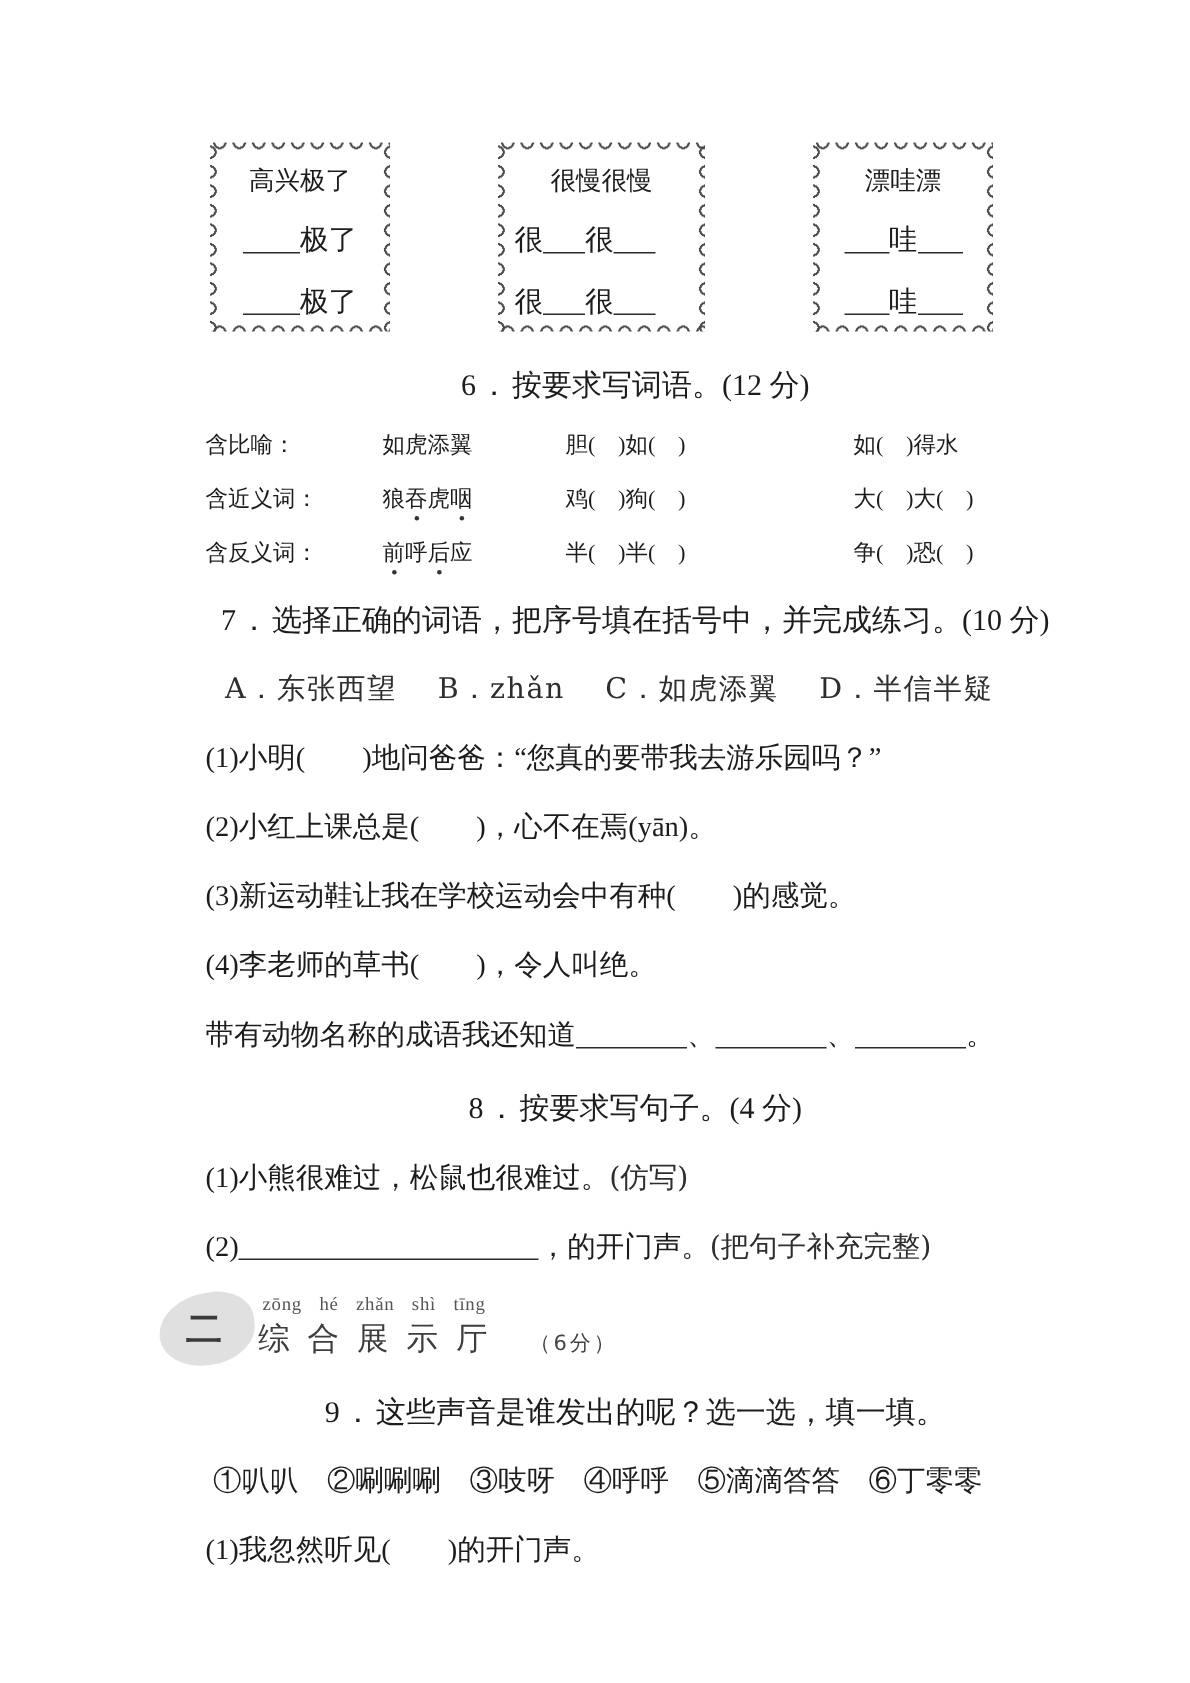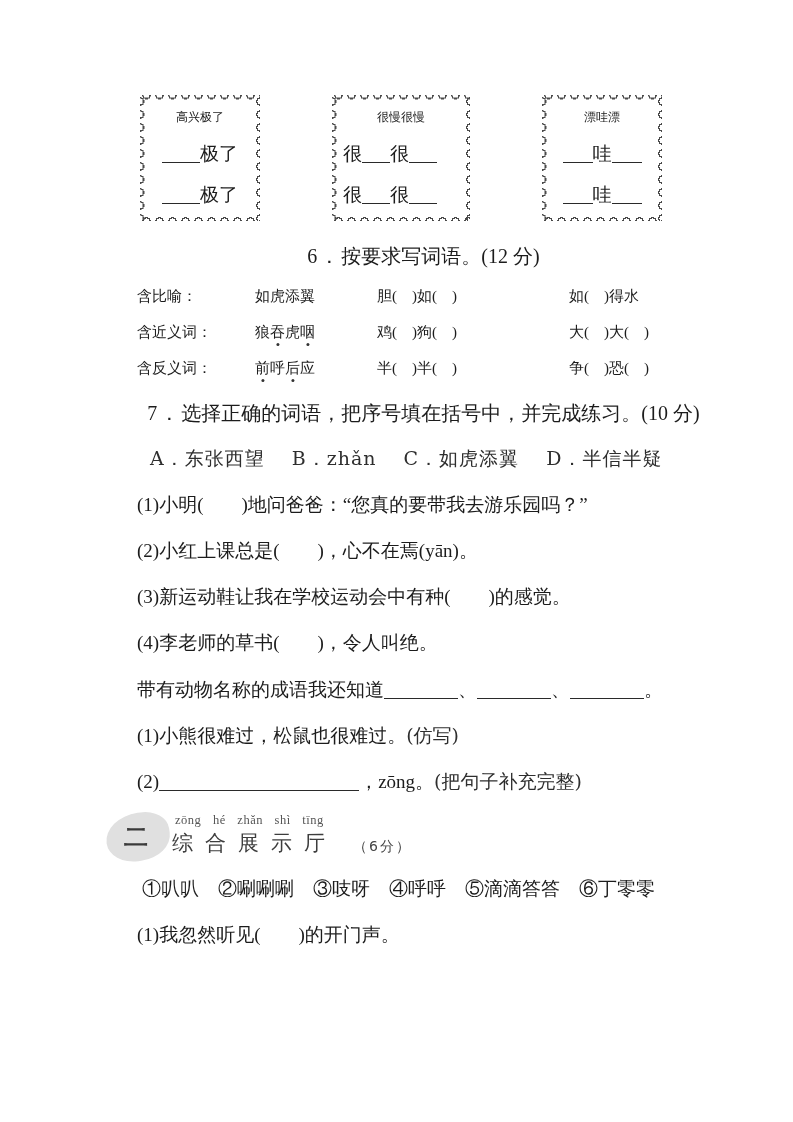--- a/index.html
+++ b/index.html
@@ -18,21 +18,21 @@
       radial-gradient(circle, rgba(255,255,255,0) 3px, #4a4a4a 3px 4.4px, rgba(255,255,255,0) 4.4px),
       radial-gradient(circle, rgba(255,255,255,0) 3px, #4a4a4a 3px 4.4px, rgba(255,255,255,0) 4.4px),
       radial-gradient(circle, rgba(255,255,255,0) 3px, #4a4a4a 3px 4.4px, rgba(255,255,255,0) 4.4px),
       radial-gradient(circle, rgba(255,255,255,0) 3px, #4a4a4a 3px 4.4px, rgba(255,255,255,0) 4.4px);
     background-size:13px 13px;
     background-repeat:repeat-x,repeat-x,repeat-y,repeat-y;
     background-position:0 -6.5px, 0 calc(100% + 6.5px), -6.5px 0, calc(100% + 6.5px) 0;
     height:126px;
   }
   .box1{width:120px;} .box2{width:138px;} .box3{width:120px;}
-  .box-title{text-align:center;font-size:12px;}
+  .box-title{text-align:center;font-size:17px;}
   .box-line{margin-top:15px;font-size:19px;text-align:center;white-space:nowrap;}
   .box2 .box-line{text-align:left;padding-left:5px;}
 
   
   .blank{display:inline-block;border-bottom:1.4px solid #2a2a2a;height:3px;vertical-align:-3px;}
   .b28{width:28px;}.b30{width:30px;}.b38{width:38px;}
   .b74{width:74px;}.b82{width:82px;}.b118{width:118px;}.b128{width:128px;}.b200{width:200px;}
 
   
   .q-header{margin-top:22px;font-size:20px;text-align:center;}
@@ -120,31 +120,33 @@
     <div class="q-header"><span class="q-num">7．</span><span>选择正确的词语，把序号填在括号中，并完成练习。(10 分)</span></div>
     <div class="q7-options kai">A．东张西望　 B．zhǎn　 C．如虎添翼　 D．半信半疑</div>
     <div class="q-item">(1)小明(　　)地问爸爸：“您真的要带我去游乐园吗？”</div>
     <div class="q-item">(2)小红上课总是(　　)，心不在焉(yān)。</div>
     <div class="q-item">(3)新运动鞋让我在学校运动会中有种(　　)的感觉。</div>
     <div class="q-item">(4)李老师的草书(　　)，令人叫绝。</div>
     <div class="q7-extra"><span>带有动物名称的成语我还知道</span><span class="blank b74"></span><span>、</span><span class="blank b74"></span><span>、</span><span class="blank b74"></span><span>。</span></div>
   </div>
 
   <div>
+    <div class="q-header"><span class="q-num">8．</span><span>按要求写句子。(4 分)</span></div>
     <div class="q-item"><span>(1)小熊很难过，松鼠也很难过。</span><span class="kai">(仿写)</span></div>
-    <div class="q-item"><span>(2)</span><span class="blank b200"></span><span>，zōng。</span><span class="kai">(把句子补充完整)</span></div>
+    <div class="q-item"><span>(2)</span><span class="blank b200"></span><span>，的开门声。</span><span class="kai">(把句子补充完整)</span></div>
   </div>
 
   <div class="section-header">
     <span class="badge-wrap"><span class="badge-text">二</span></span>
     <span class="title-group">
       <span class="section-pinyin">zōng hé zhǎn shì tīng</span>
       <span class="section-title">综合展示厅</span>
     </span>
     <span class="section-points">（6分）</span>
   </div>
 
   <div>
+    <div class="q-header"><span class="q-num">9．</span><span>这些声音是谁发出的呢？选一选，填一填。</span></div>
     <div class="q9-options">①叭叭　②唰唰唰　③吱呀　④呼呼　⑤滴滴答答　⑥丁零零</div>
     <div class="q-item">(1)我忽然听见(　　)的开门声。</div>
   </div>
 
 </div>
 
 </body></html>

